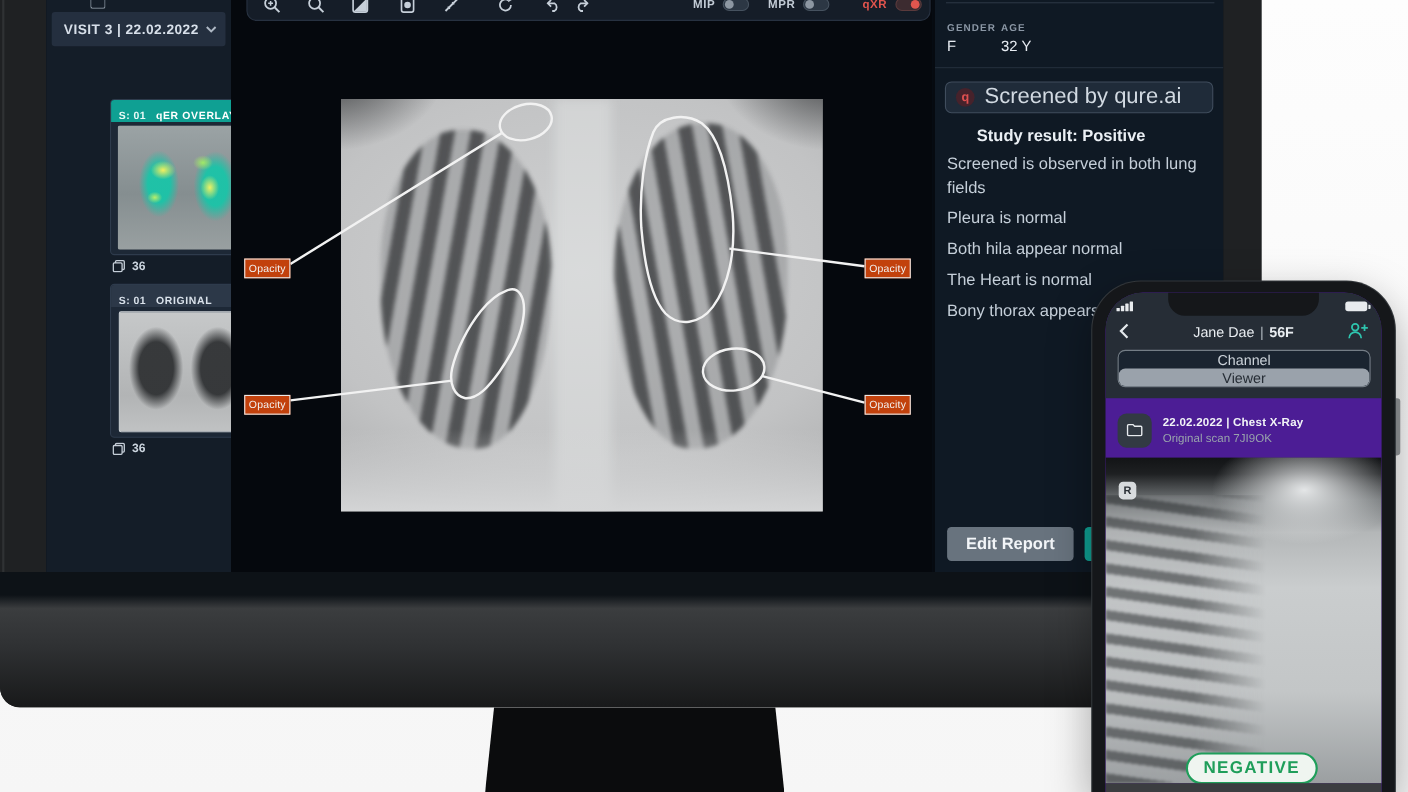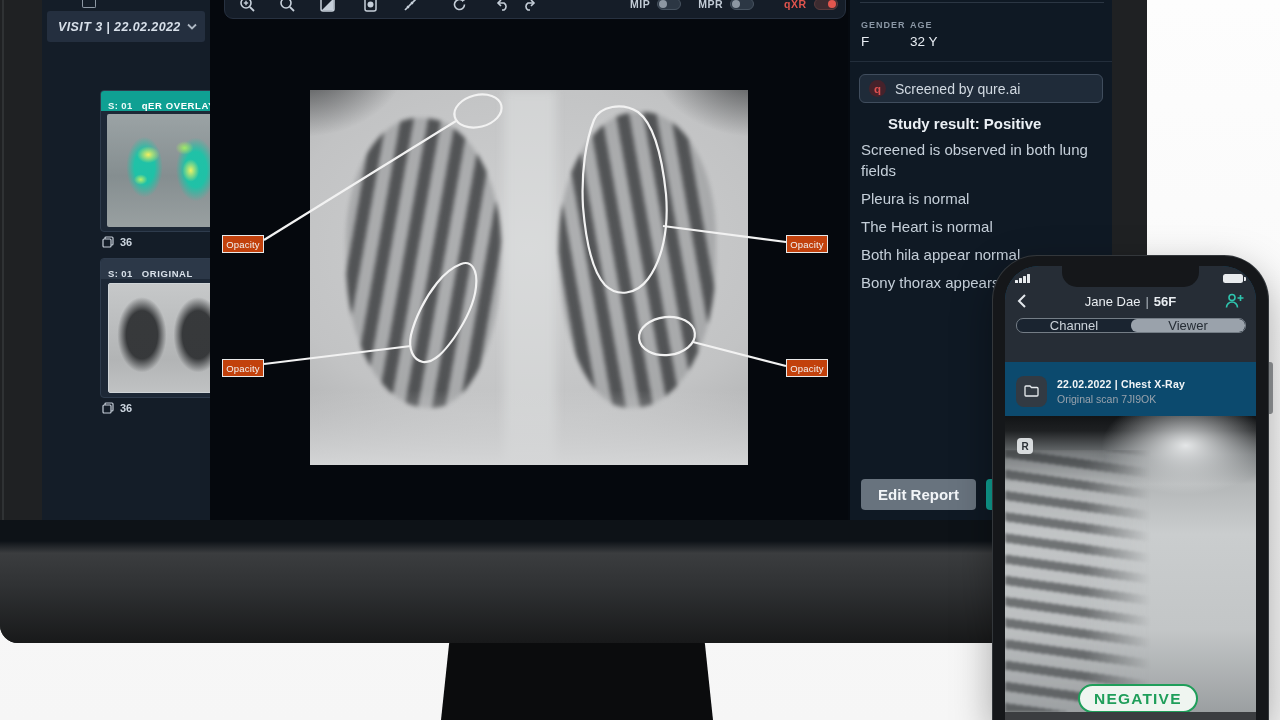--- a/index.html
+++ b/index.html
@@ -15,21 +15,21 @@
           background:linear-gradient(180deg,#0d1217 0%,#0d1217 17%,#3b3d3f 27%,#2f3133 55%,#18191a 100%); }
   .stand { left:441px; top:643px; width:272px; height:77px; background:#0b0c0d;
            clip-path:polygon(3% 0, 97% 0, 100% 100%, 0 100%); }
   .screen { left:42px; top:0; width:1070px; height:520px; background:#0a121c; overflow:hidden; }
 
   
   .sidebar { left:0; top:0; width:168px; height:520px; background:#141d28; }
   .side-partial-icon { left:40px; top:0; width:14px; height:8px; border:1.5px solid #8d98a4; border-top:none; border-radius:0 0 2px 2px; }
   .visit-header { left:5px; top:11px; width:158px; height:31px; background:#242f3f; border-radius:3px;
                   display:flex; align-items:center; padding:0 8px 0 11px; cursor:pointer; }
-  .visit-header span { color:#d7dfe9; font-size:12.5px; font-weight:bold; letter-spacing:.4px; white-space:nowrap;font-style:italic; }
+  .visit-header span { color:#d7dfe9; font-size:12.5px; font-weight:bold; letter-spacing:.4px; white-space:nowrap; }
   .cr-row { left:0; top:48px; width:168px; height:28px; background:#1a2431; display:flex; align-items:center; padding:0 9px 0 17px; cursor:pointer; }
   .cr-row span { color:#dde4ed; font-size:12.5px; font-weight:bold; letter-spacing:.3px; margin-left:7px; flex:1; }
   .chev { flex:0 0 auto; }
 
   .card { left:58px; width:139px; background:#1d2836; border:1px solid #2e3b4c; border-radius:4px; cursor:pointer; }
   .card1 { top:90px; height:142px; }
   .card2 { top:258px; height:140px; }
   .card-head { height:20px; display:flex; align-items:flex-end; padding:0 7px; border-radius:3px 3px 0 0; }
   .card1 .card-head { background:#0fa093; }
   .card2 .card-head { background:#2c3848; }
@@ -92,45 +92,45 @@
   .rp-topline { left:10px; top:2px; width:244px; height:1px; background:#2b3температура; background:#2b3643; }
   .meta-label { color:#8schlie; color:#8b97a5; font-size:9px; font-weight:bold; letter-spacing:1px; }
   .meta-value { color:#e8edf3; font-size:13.5px; }
   .gender-l { left:11px; top:20px; } .gender-v { left:11px; top:34px; }
   .age-l { left:60px; top:20px; } .age-v { left:60px; top:34px; }
   .rp-div { left:0px; top:61px; width:264px; height:1px; background:#232e3b; }
   .search-pill { left:9px; top:74px; width:244px; height:29px; background:#1f2b39; border:1px solid #40четыре; border:1px solid #404d5d; border-radius:6px;
                  display:flex; align-items:center; padding:0 9px; gap:9px; }
   .qlogo { width:17px; height:17px; border-radius:50%; background:#46222b; color:#dd5050; font-size:11.5px; font-weight:bold;
            display:flex; align-items:center; justify-content:center; }
-  .search-pill .stext { color:#d2dae2; font-size:14px; }
+  .search-pill .stext { color:#d2dae2; font-size:20px; }
   .study-result { left:11px; top:115px; color:#ebf0f5; font-size:15px; font-weight:bold;margin-left:27px; }
   .findings { left:11px; top:139px; width:238px; }
   .findings p { color:#c5cfd9; font-size:15px; line-height:21px; margin-bottom:7px; }
   .btn-edit { left:11px; top:479px; width:115px; height:31px; background:#68737e; border-radius:4px; color:#f2f5f8;
               font-size:15px; font-weight:bold; display:flex; align-items:center; justify-content:center; cursor:pointer; }
   .btn-teal { left:136px; top:479px; width:70px; height:31px; background:#0fa093; border-radius:4px; cursor:pointer; }
 
   
   .phone { left:993px; top:256px; width:275px; height:464px; background:#15171a; border-radius:44px 44px 0 0;
            box-shadow:0 0 0 1px #33373b, 0 14px 40px rgba(0,0,0,.35); }
   .side-btn { left:1267px; top:362px; width:6px; height:52px; background:#95989b; border-radius:0 3px 3px 0; }
-  .pscreen { left:12px; top:10px; width:251px; height:454px; background:#0c4a6e; border-radius:34px 34px 0 0; overflow:hidden;padding-left:24px; }
+  .pscreen { left:12px; top:10px; width:251px; height:454px; background:#4c1d95; border-radius:34px 34px 0 0; overflow:hidden;padding-left:24px; }
   .phead { left:0; top:0; width:100%; height:96px; background:#262d36; }
   .notch { left:57px; top:0; width:137px; height:21px; background:#15171a; border-radius:0 0 15px 15px; }
   .sigbars { left:10px; top:7px; width:17px; height:10px; display:flex; align-items:flex-end; gap:1.5px; }
   .sigbars i { width:2.5px; background:#e8ebee; border-radius:.5px; display:block; }
   .battery { left:218px; top:8px; width:20px; height:9px; border-radius:2.5px; background:#e8ebee; }
   .battery::after { content:""; position:absolute; right:-3px; top:2.5px; width:2px; height:4px; background:#e8ebee; border-radius:0 1px 1px 0; }
   .pback { left:8px; top:25px; width:20px; height:20px; cursor:pointer; }
   .ptitle { left:0; top:28px; width:100%; text-align:center; color:#e9edf1; font-size:13px; }
   .ptitle .sep { color:#aeb6bd; margin:0 5px; }
   .ptitle .pmeta { font-weight:bold; }
   .padd-icon { left:220px; top:26px; width:19px; height:17px; cursor:pointer; }
-  .seg { left:11px; top:52px; width:230px; height:15px; border:1px solid #747d86; border-radius:7px; background:#1a2430; display:flex; overflow:hidden; }
+  .seg { left:11px; top:52px; width:230px; height:34px; border:1px solid #747d86; border-radius:7px; background:#1a2430; display:flex; overflow:hidden;flex-direction:column; }
   .seg .tab { flex:1; display:flex; align-items:center; justify-content:center; font-size:13px; color:#ccd3da; cursor:pointer; }
   .seg .tab.sel { background:#9aa2ab; color:#262d35; border-radius:6px; font-weight:normal; }
   .scanrow { left:11px; top:106px; width:230px; height:38px; display:flex; align-items:center; gap:10px; cursor:pointer; }
   .folder-box { width:31px; height:31px; background:#323a43; border-radius:8px; display:flex; align-items:center; justify-content:center; }
   .scanmeta .t1 { color:#f2f5f7; font-size:10.5px; font-weight:bold; letter-spacing:.2px; }
   .scanmeta .t2 { color:#98a2ac; font-size:10.5px; margin-top:3px; }
   .pxr { left:0; top:150px; width:251px; height:296px;
     background:
       radial-gradient(120px 70px at 72% 10%, rgba(236,238,239,.95), rgba(236,238,239,0) 70%),
       linear-gradient(180deg,#121416 0%,#1e2022 5%,#6f7375 13%,#b4b7b8 23%,#cacdce 40%,#c3c6c7 72%,#9b9fa1 100%); }
@@ -303,22 +303,22 @@
           <div class="qlogo">q</div>
           <span class="stext">Screened by qure.ai</span>
         </div>
 
         <div class="abs study-result">Study result: Positive</div>
 
         <div class="abs findings">
 
         <p>Screened is observed in both lung fields</p>
             <p>Pleura is normal</p>
+            <p>Both hila appear normal</p>
             <p>The Heart is normal</p>
-            <p>Both hila appear normal</p>
             <p>Bony thorax appears</p>
           </div>
 
         <div class="abs btn-edit">Edit Report</div>
         <div class="abs btn-teal"></div>
       </div>
     </div>
 
     <div class="abs chin"></div>
   </div>

